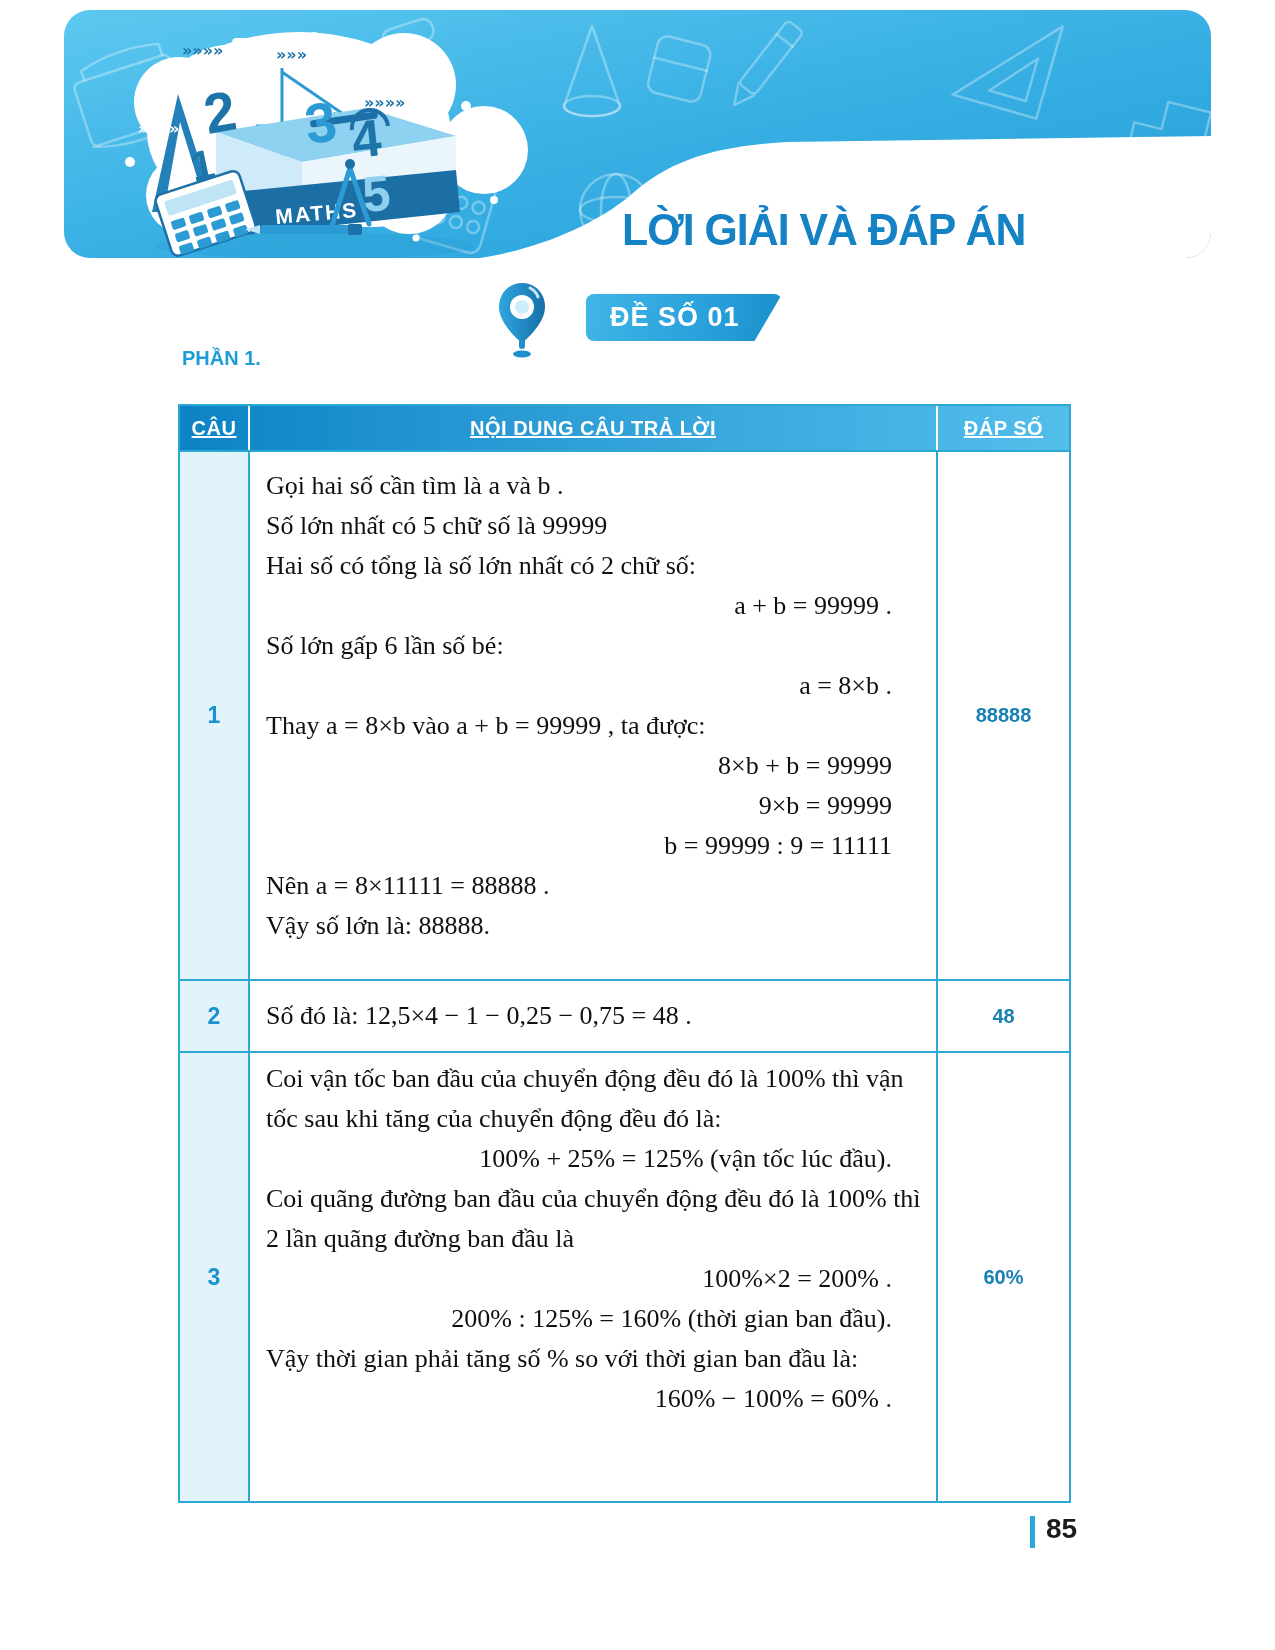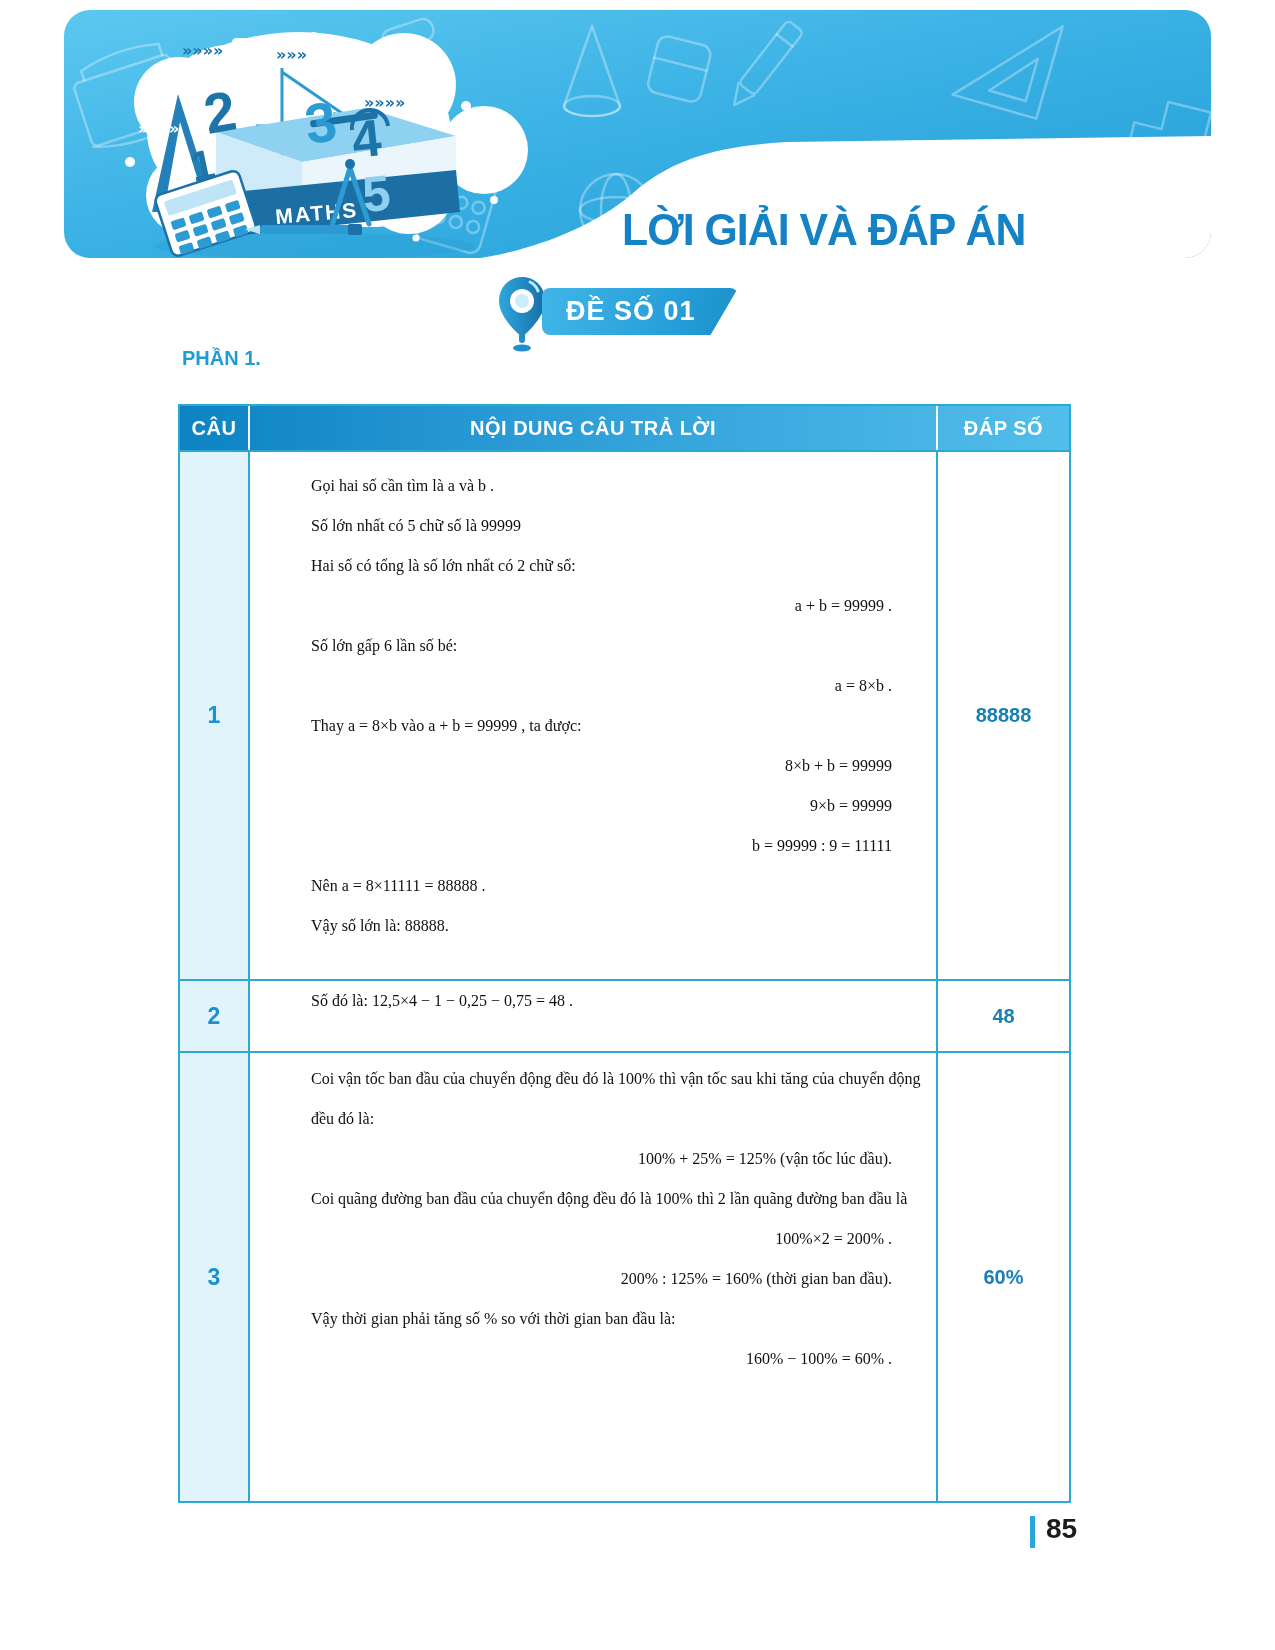--- a/index.html
+++ b/index.html
@@ -9,45 +9,45 @@
   
   .banner{position:absolute;left:64px;top:10px;width:1147px;height:248px;border-radius:26px;
           overflow:hidden;background:linear-gradient(168deg,#5cc8f0 0%,#3cb2e5 45%,#219ed8 100%);}
   .banner svg{position:absolute;left:0;top:0;}
 
   .banner-title{position:absolute;left:622px;top:204px;font-size:45px;font-weight:800;
                 color:#1482c4;letter-spacing:-1px;transform:scaleX(.95);transform-origin:left top;
                 white-space:nowrap;}
 
   
-  .badge-wrap{position:absolute;left:497px;top:275px;display:flex;align-items:flex-start;}
+  .badge-wrap{position:absolute;left:497px;top:281px;display:flex;align-items:flex-start;gap:44px;}
   .badge-label{margin-left:-5px;margin-top:13px;height:47px;min-width:196px;box-sizing:border-box;
                display:flex;align-items:center;padding:0 34px 0 24px;
                background:linear-gradient(100deg,#41b5e7 0%,#259dd8 70%,#1b8fca 100%);
                clip-path:polygon(0 0,100% 0,86% 100%,0 100%);border-radius:8px;
                color:#ffffff;font-size:27px;font-weight:800;letter-spacing:1px;white-space:nowrap;}
 
   
   .section-label{position:absolute;left:182px;top:347px;font-size:20px;font-weight:800;color:#1e9cd8;}
 
   
   .tbl{position:absolute;left:178px;top:404px;width:889px;border:2px solid #2ba9d2;background:#fff;}
   .thead{display:grid;grid-template-columns:70px 1fr 131px;height:44px;
          background:linear-gradient(90deg,#0d83c4 0%,#2f9fd8 45%,#52beeb 100%);}
   .th{display:flex;align-items:center;justify-content:center;color:#ffffff;font-size:20px;
-      font-weight:800;letter-spacing:.5px;border-right:2px solid rgba(255,255,255,.95);}
+      font-weight:800;letter-spacing:.5px;border-right:2px solid rgba(255,255,255,.95);text-decoration:underline;}
   .th:last-child{border-right:none;}
   .trow{display:grid;grid-template-columns:70px 1fr 131px;border-top:2px solid #2ba9d2;}
   .c-num{background:#e1f3fb;border-right:2px solid #2ba9d2;display:flex;align-items:center;
          justify-content:center;font-size:23px;font-weight:800;color:#1b92cf;}
   .c-mid{border-right:2px solid #2ba9d2;padding:14px 14px 0 16px;
-         font-family:"Liberation Serif","DejaVu Serif",serif;font-size:16px;line-height:40px;color:#101010;margin-left:45px;}
+         font-family:"Liberation Serif","DejaVu Serif",serif;font-size:26px;line-height:40px;color:#101010;}
   .c-ans{display:flex;align-items:center;justify-content:center;font-size:20px;font-weight:800;color:#1980b4;}
   .r1{height:527px;} .r2{height:70px;} .r3{height:448px;}
-  .r2 .c-mid{display:flex;align-items:flex-start;padding-top:0;}
+  .r2 .c-mid{display:flex;align-items:center;padding-top:0;}
   .r3 .c-mid{padding-top:6px;}
   .line{min-height:40px;}
   .line.center{text-align:right;padding-right:30px;}
 
   
   .page-bar{position:absolute;left:1030px;top:1516px;width:5px;height:32px;background:#29a7db;}
   .page-num{position:absolute;left:1046px;top:1513px;font-size:28px;font-weight:600;color:#1c1c1c;}
 </style>
 </head>
 <body>

